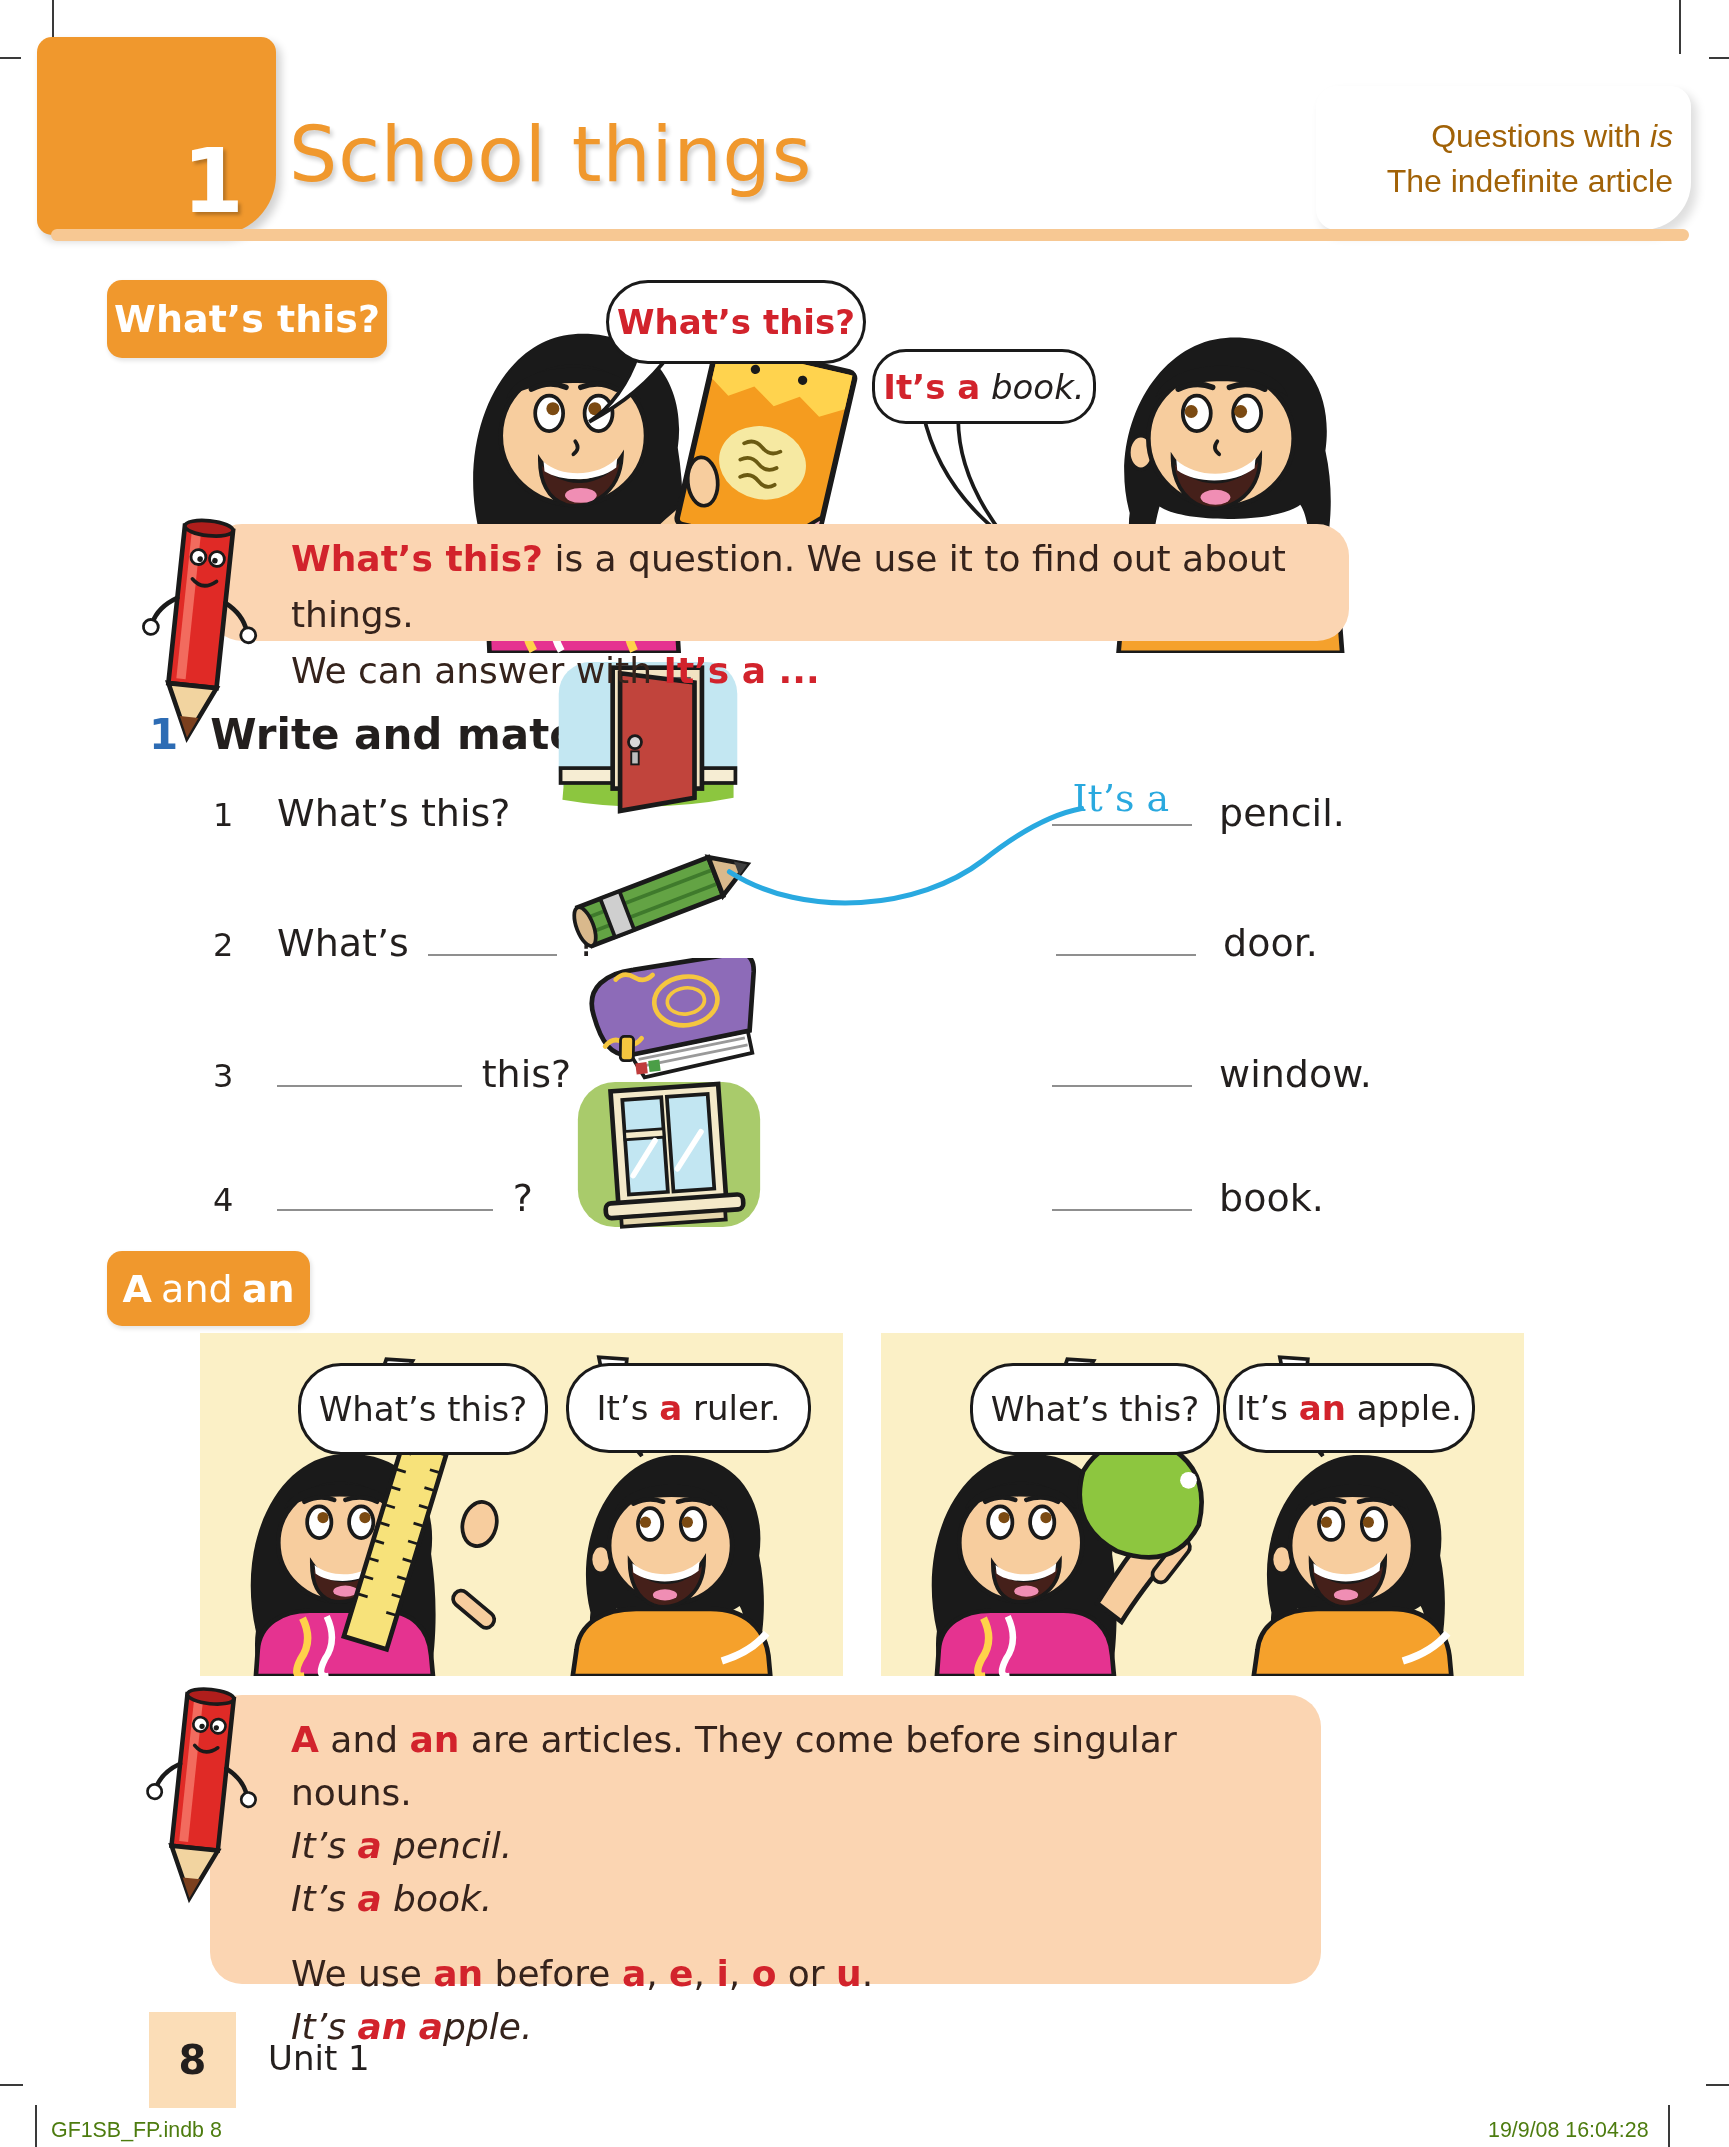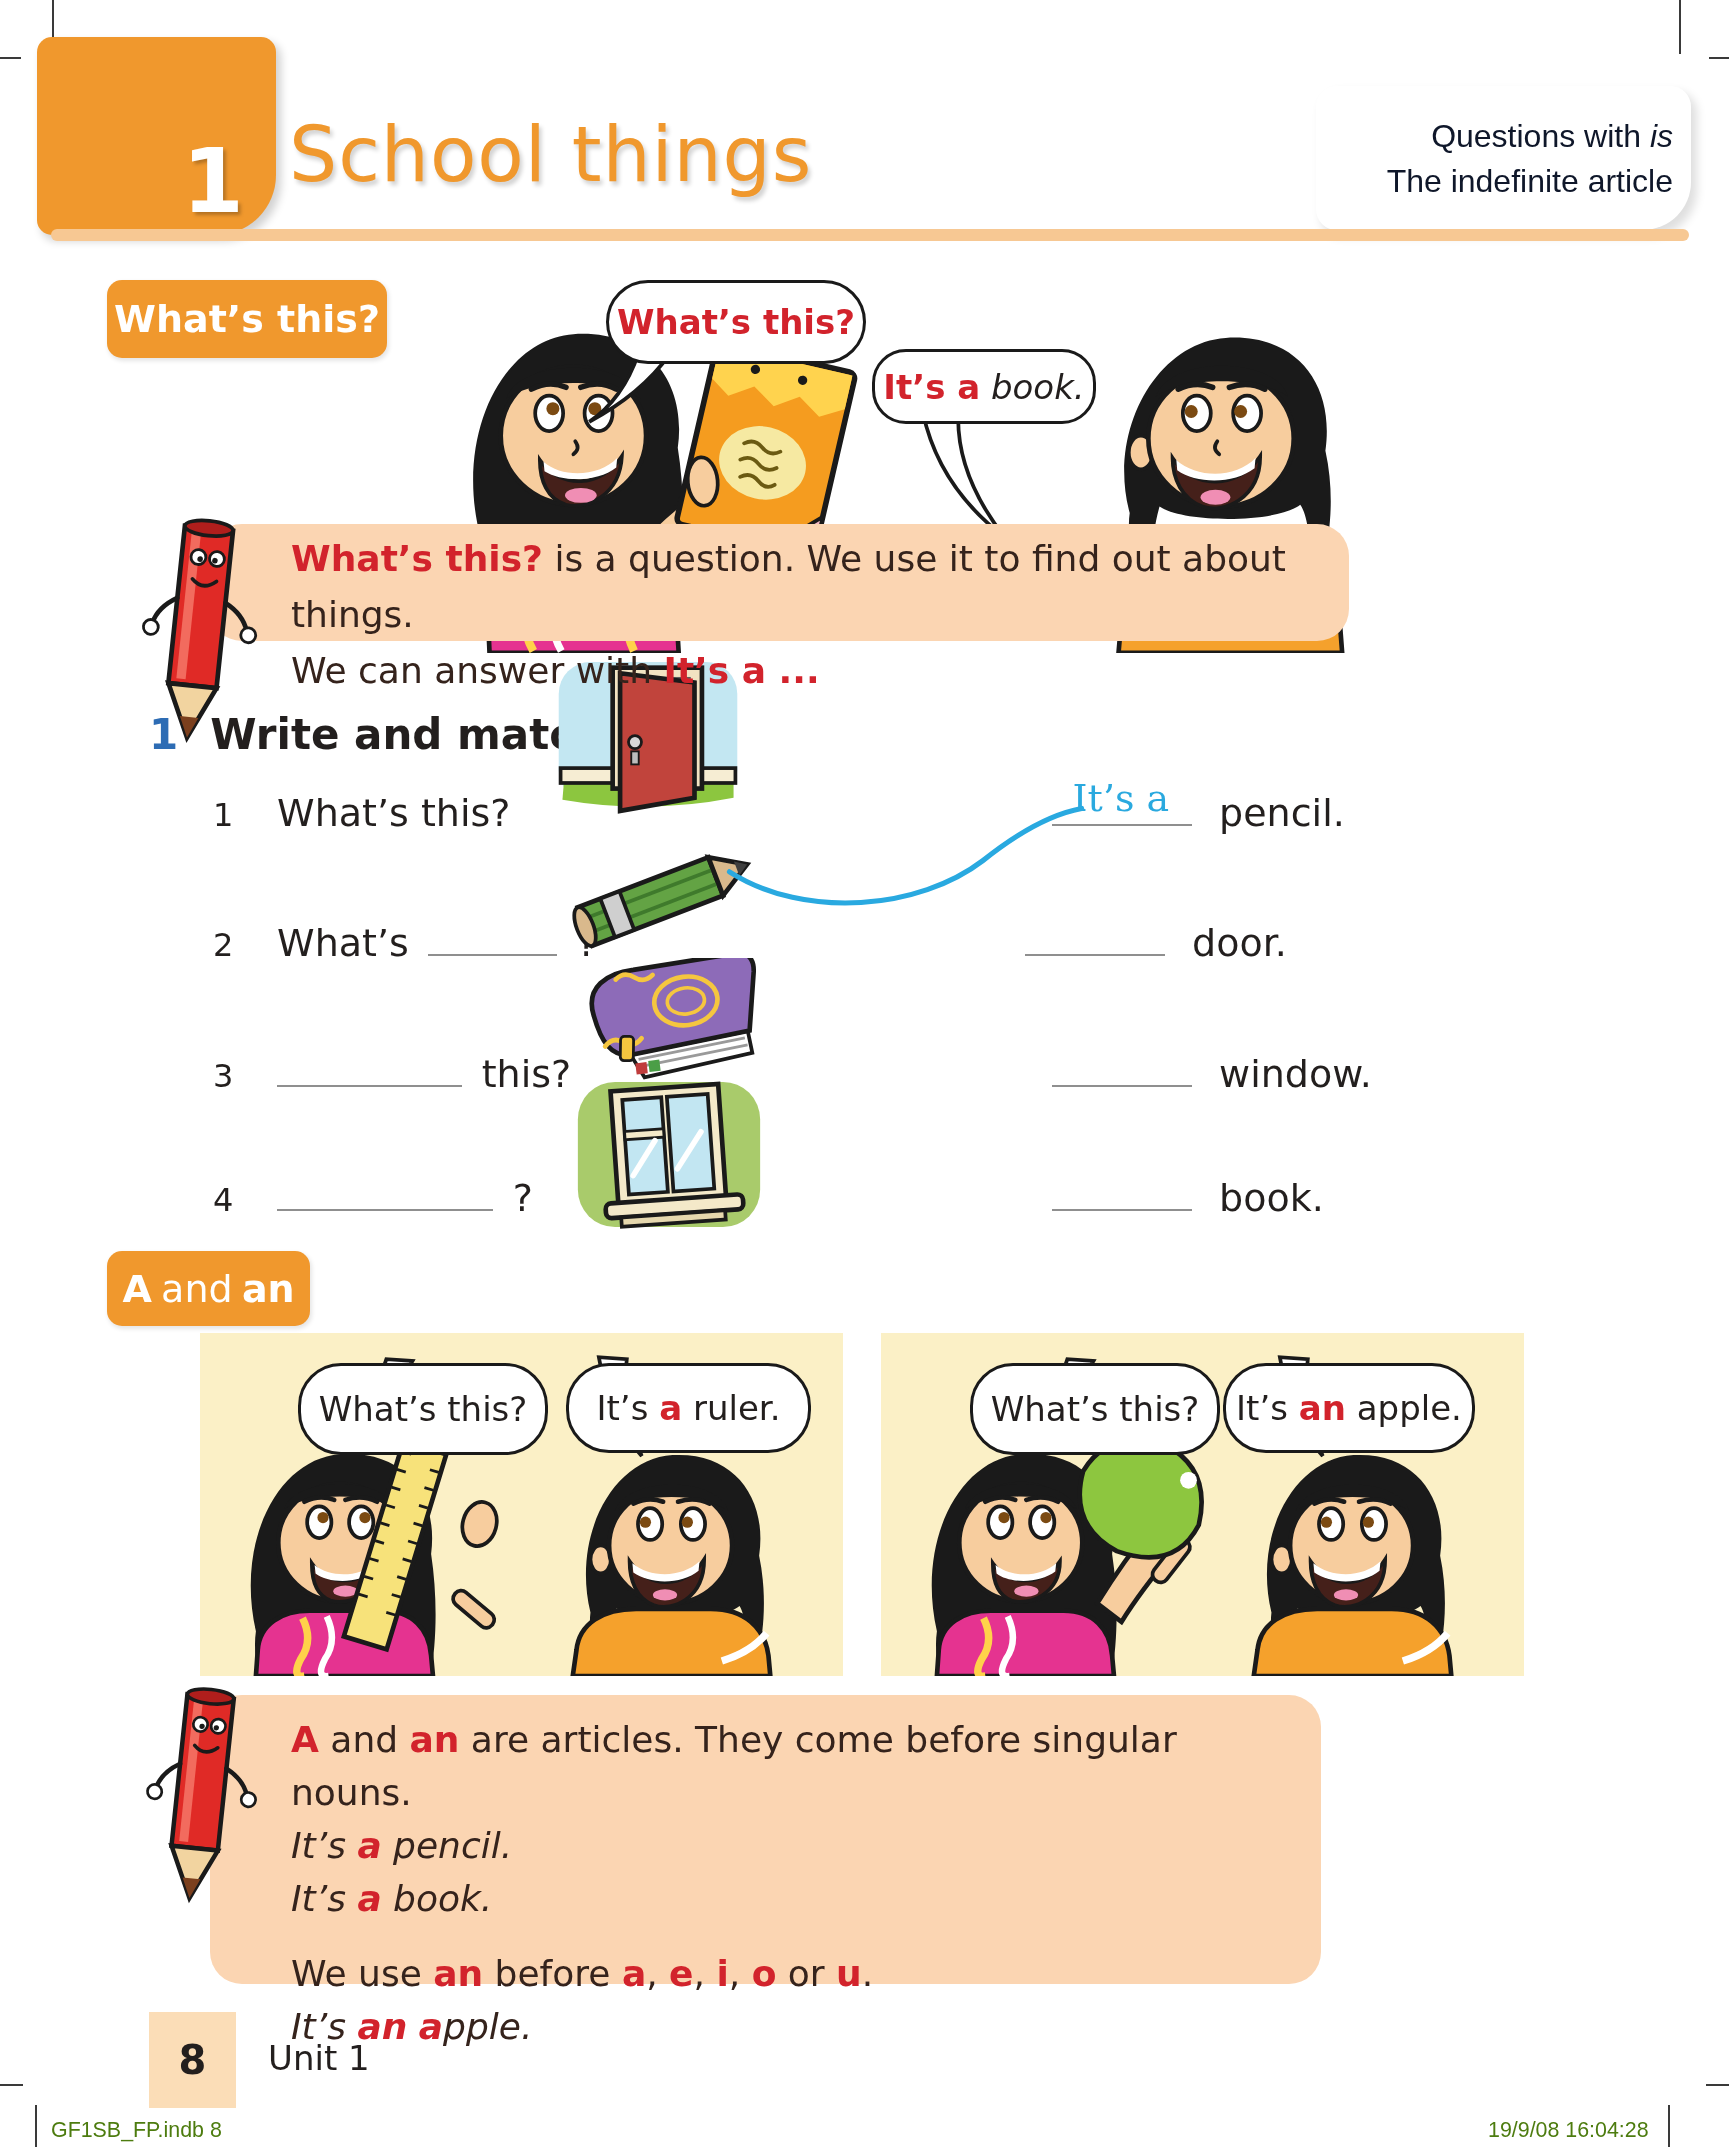--- a/index.html
+++ b/index.html
@@ -11,21 +11,21 @@
   
   #unit-box{left:37px;top:37px;width:239px;height:198px;background:#F0982D;
     border-radius:15px 15px 60px 15px;box-shadow:4.7px 5.6px 8.4px rgba(0,0,0,0.18);}
   #unit-box .num{position:absolute;right:32px;bottom:1.9px;color:#fff;font-size:89px;font-weight:bold;
     text-shadow:2.8px 2.8px 3.7px rgba(0,0,0,0.25);}
   #page-title{left:289px;top:110px;font-size:76px;font-weight:normal;color:#F0982D;letter-spacing:0.9px;
     text-shadow:2.8px 3.7px 4.7px rgba(0,0,0,0.18);}
   #topic-card{left:1316px;top:86px;width:375px;height:144px;background:#fff;border-radius:20.5px 20.5px 48px 20.5px;
     box-shadow:5.6px 6.5px 9.3px rgba(0,0,0,0.13);}
   #topic-text{left:1300px;top:114px;width:373px;text-align:right;font-family:"Liberation Sans",sans-serif;
-    font-size:32px;line-height:45px;color:#0f172a;}
+    font-size:32px;line-height:45px;color:#a16207;}
   #title-rule{left:51px;top:229px;width:1638px;height:12px;background:#F7C893;border-radius:6.5px;}
   
   .badge{background:#F0982D;border-radius:15px;color:#fff;font-weight:bold;
     display:flex;align-items:center;justify-content:center;box-shadow:1.9px 2.8px 4.7px rgba(0,0,0,0.10);}
   #badge-whats{left:107px;top:280px;width:280px;height:78px;font-size:38px;}
   #badge-aan{left:107px;top:1251px;width:203px;height:75px;font-size:38px;}
   #badge-aan .thin{font-weight:normal;margin:0 9.3px;}
   
   .bubble{position:absolute;background:#fff;border:3.7px solid #1a1a1a;border-radius:43px;
     display:flex;align-items:center;justify-content:center;font-size:34px;z-index:6;}
@@ -263,21 +263,21 @@
   <svg class="abs" style="left:722px;top:797px;" width="368" height="117" viewBox="0 0 395 125">
     <path d="M8,80 C90,132 212,120 280,68 C320,36 354,18 386,12" fill="none" stroke="#29A9E0" stroke-width="5.5" stroke-linecap="round"></path>
   </svg>
 
   <div class="ans" style="left:1052px;top:791px;">
     <span class="blank" style="position:relative;">
       <span id="hand-fill">It’s a</span>
     </span>
     <span>pencil.</span>
   </div>
-  <div class="ans" style="left:1025px;top:921px;">
+  <div class="ans" style="left:1056px;top:921px;">
     <span class="blank"></span>
     <span>door.</span>
   </div>
   <div class="ans" style="left:1052px;top:1052px;">
     <span class="blank"></span>
     <span>window.</span>
   </div>
   <div class="ans" style="left:1052px;top:1176px;">
     <span class="blank"></span>
     <span>book.</span>

